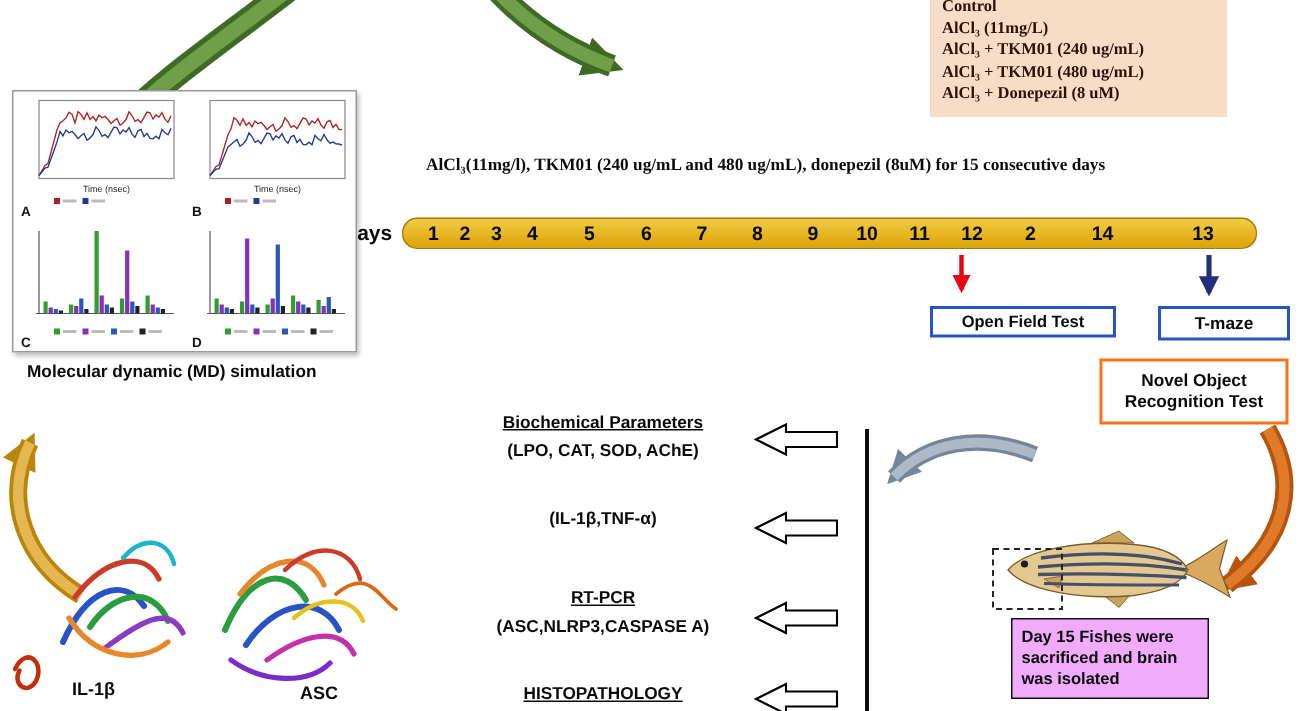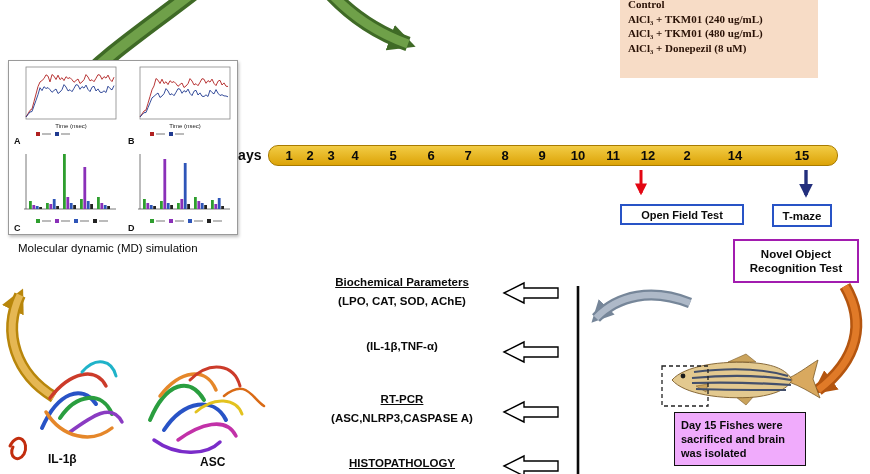--- a/index.html
+++ b/index.html
@@ -18,33 +18,33 @@
 
   .days-label { position:absolute; left:228px; top:147px; z-index:2;
     font-weight:700; font-size:14px; color:#0a0a0a; }
   .days-bar { position:absolute; left:268px; top:145px; width:570px; height:21px; z-index:2;
     background:linear-gradient(#f2cc45,#dca307); border:1px solid #a87b00; border-radius:10px; }
   .day { position:absolute; top:2px; transform:translateX(-50%); font-weight:700; font-size:13px; color:#0a0a0a; }
 
   .test-box { position:absolute; z-index:2; background:#fff; display:flex; align-items:center;
     justify-content:center; text-align:center; font-weight:700; color:#0a0a0a; }
   .open-field { left:620px; top:204px; width:124px; height:21px; border:2px solid #2853c6; font-size:11px; }
-  .t-maze { left:772px; top:204px; width:60px; height:23px; border:2px solid #2853c6; font-size:11.5px; }
-  .novel-object { left:733px; top:239px; width:126px; height:44px; border:2px solid #a21caf;
+  .t-maze { left:772px; top:204px; width:88px; height:23px; border:2px solid #2853c6; font-size:11.5px; }
+  .novel-object { left:733px; top:239px; width:126px; height:44px; border:2px solid #f97316;
     font-size:11.5px; line-height:14px; padding:2px; }
 
   .md-panel { position:absolute; left:8px; top:60px; width:230px; height:175px; z-index:2;
     background:#fff; border:1px solid #9a9a9a; box-shadow:1px 2px 3px rgba(0,0,0,0.25);
     display:grid; grid-template-columns:113px 113px; grid-template-rows:86px 86px; gap:1px; padding:1px; }
   .md-cell { position:relative; width:113px; height:85px; }
   .md-cell svg { display:block; }
   .plot-frame { fill:none; stroke:#888; stroke-width:0.8; }
   .axis-label { font-size:6px; fill:#222; }
   .plot-letter { position:absolute; left:4px; bottom:1px; font-weight:700; font-size:9px; color:#111; }
-  .md-caption { position:absolute; left:6px; top:242px; z-index:2; font-weight:400; font-size:11.5px; color:#0a0a0a;padding-left:12px; }
+  .md-caption { position:absolute; left:6px; top:242px; z-index:2; font-weight:700; font-size:11.5px; color:#0a0a0a;padding-left:12px; }
 
   .assay { position:absolute; left:292px; width:220px; z-index:2; text-align:center; }
   .assay-title { font-weight:700; font-size:11.5px; text-decoration:underline; color:#0a0a0a; }
   .assay-detail { font-weight:700; font-size:11.5px; color:#0a0a0a; margin-top:7px; }
   .assay-1 { top:276px; } .assay-2 { top:333px; } .assay-3 { top:393px; } .assay-4 { top:457px; }
 
   .fish-note { position:absolute; left:674px; top:412px; width:132px; z-index:2; background:#f0abfc;
     border:1.5px solid #111; padding:5px 6px; font-weight:700; font-size:11px; line-height:14px; color:#0a0a0a; }
 
   .protein-label { position:absolute; z-index:2; font-weight:700; font-size:12px; color:#0a0a0a; }
@@ -145,43 +145,45 @@
       <path d="M 178,440 C 200,424 226,416 236,436" stroke="#c231a8" stroke-width="3.5"></path>
       <path d="M 190,380 C 210,360 234,364 240,386" stroke="#cc3b2a" stroke-width="3"></path>
       <path d="M 224,396 C 246,378 252,398 264,406" stroke="#d96a15" stroke-width="2.5"></path>
       <path d="M 154,440 C 176,456 206,456 220,442" stroke="#7a2cc9" stroke-width="3.5"></path>
       <path d="M 196,412 C 214,396 236,398 242,414" stroke="#e3c21f" stroke-width="3"></path>
     </g>
   </svg>
 
   <div class="treatment-box">
     <div>Control</div>
+    <div>AlCl₃ (11mg/L)</div>
     <div>AlCl₃ + TKM01 (240 ug/mL)</div>
     <div>AlCl₃ + TKM01 (480 ug/mL)</div>
     <div>AlCl₃ + Donepezil (8 uM)</div>
   </div>
 
+  <div class="protocol-heading">AlCl₃(11mg/l), TKM01 (240 ug/mL and 480 ug/mL), donepezil (8uM) for 15 consecutive days</div>
 
   <div class="days-label">Days</div>
   <div class="days-bar">
     <span class="day" style="left:20px">1</span>
     <span class="day" style="left:41px">2</span>
     <span class="day" style="left:62px">3</span>
     <span class="day" style="left:86px">4</span>
     <span class="day" style="left:124px">5</span>
     <span class="day" style="left:162px">6</span>
     <span class="day" style="left:199px">7</span>
     <span class="day" style="left:236px">8</span>
     <span class="day" style="left:273px">9</span>
     <span class="day" style="left:309px">10</span>
     <span class="day" style="left:344px">11</span>
     <span class="day" style="left:379px">12</span>
     <span class="day" style="left:418px">2</span>
     <span class="day" style="left:466px">14</span>
-    <span class="day" style="left:533px">15</span>
+    <span class="day" style="left:533px">13</span>
   </div>
 
   <div class="test-box open-field">Open Field Test</div>
   <div class="test-box t-maze">T-maze</div>
   <div class="test-box novel-object">Novel Object Recognition Test</div>
 
   <div class="md-panel">
     <div class="md-cell">
       <svg id="plotA" width="113" height="85" viewBox="0 0 113 85">
         <rect class="plot-frame" x="16" y="5" width="90" height="52"></rect>

